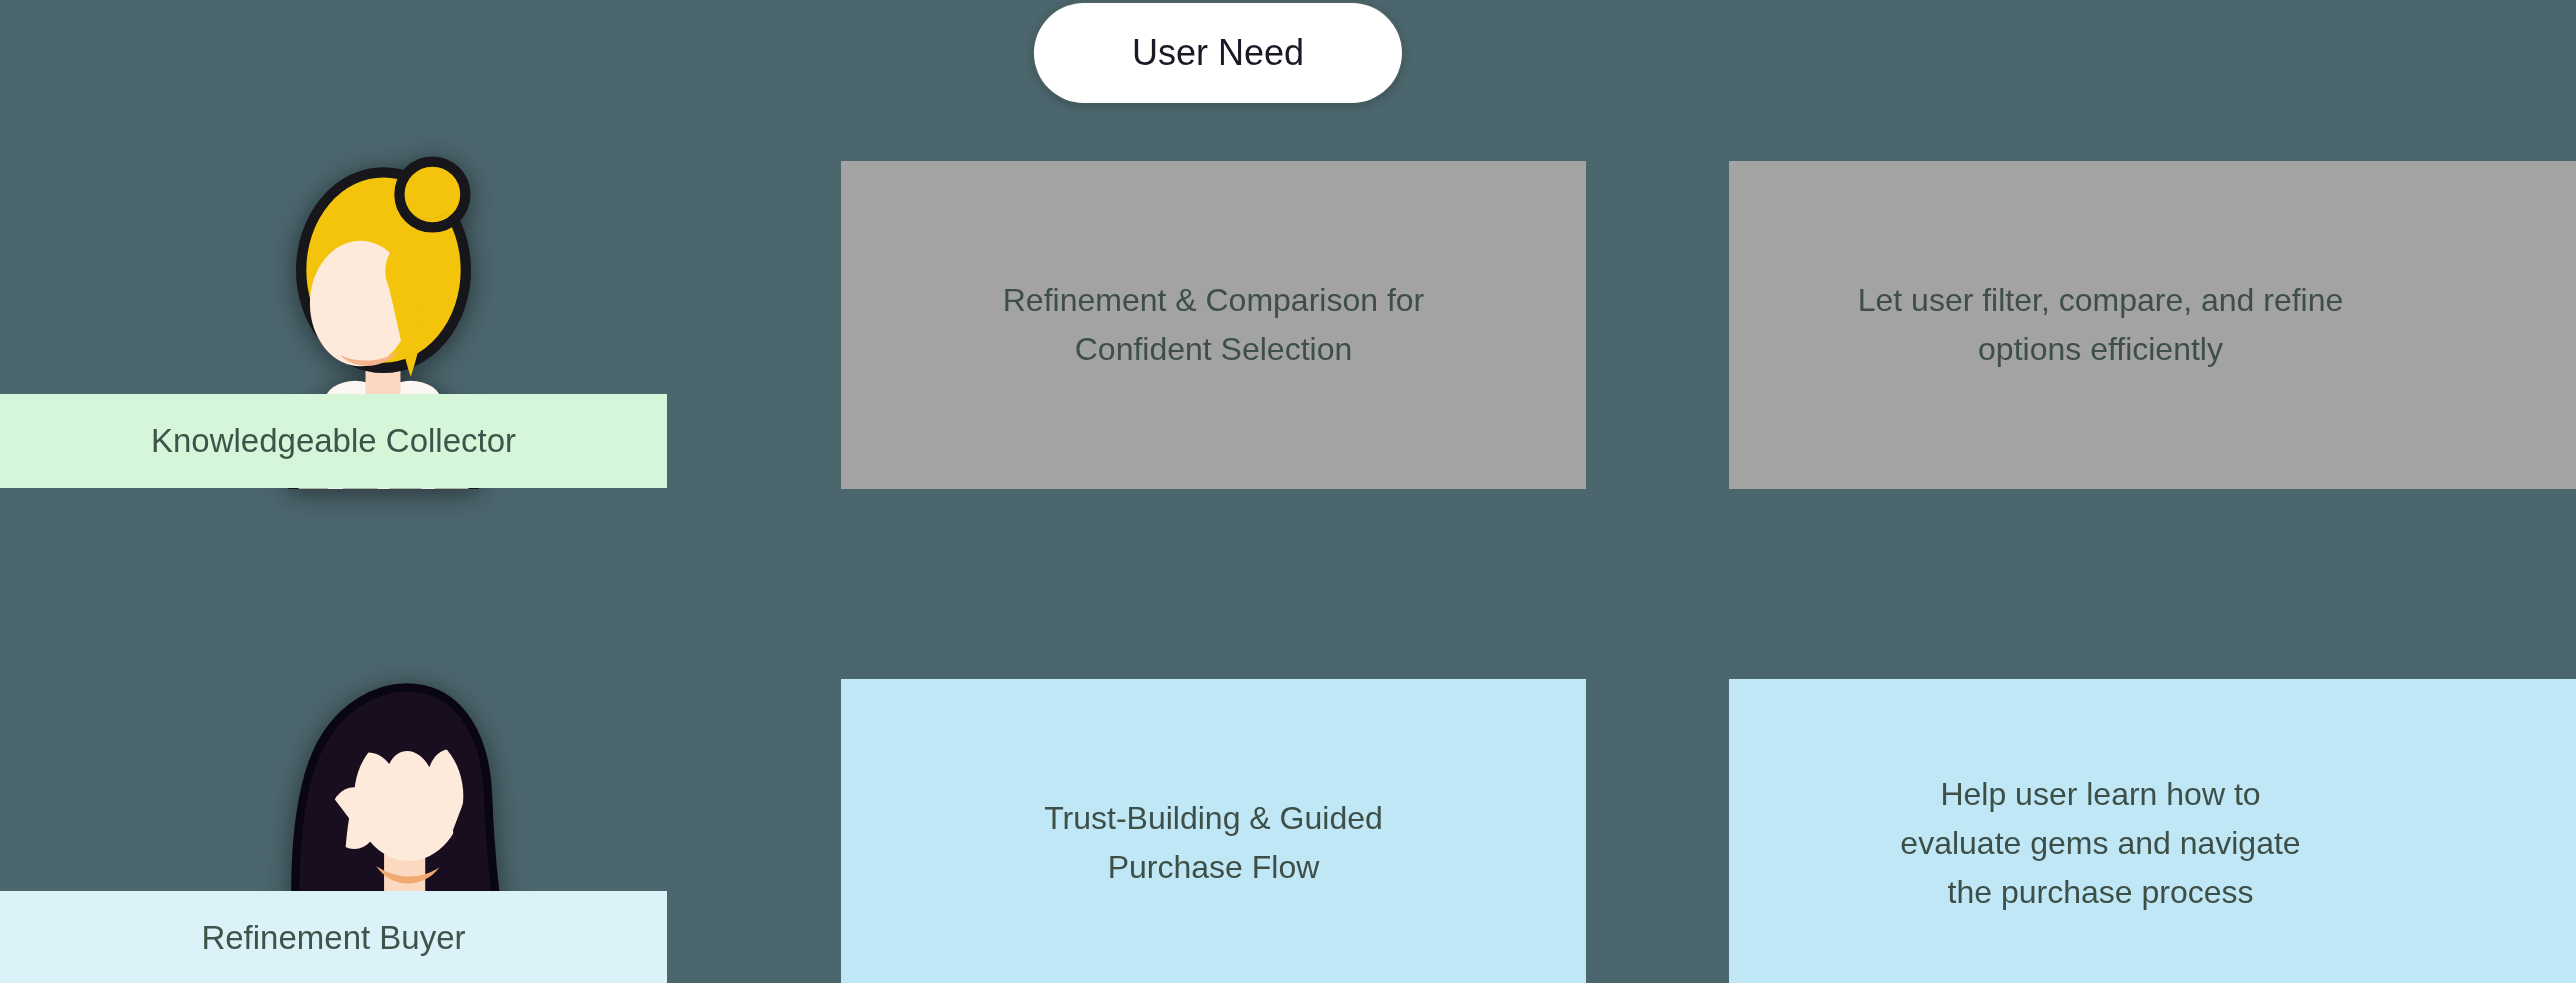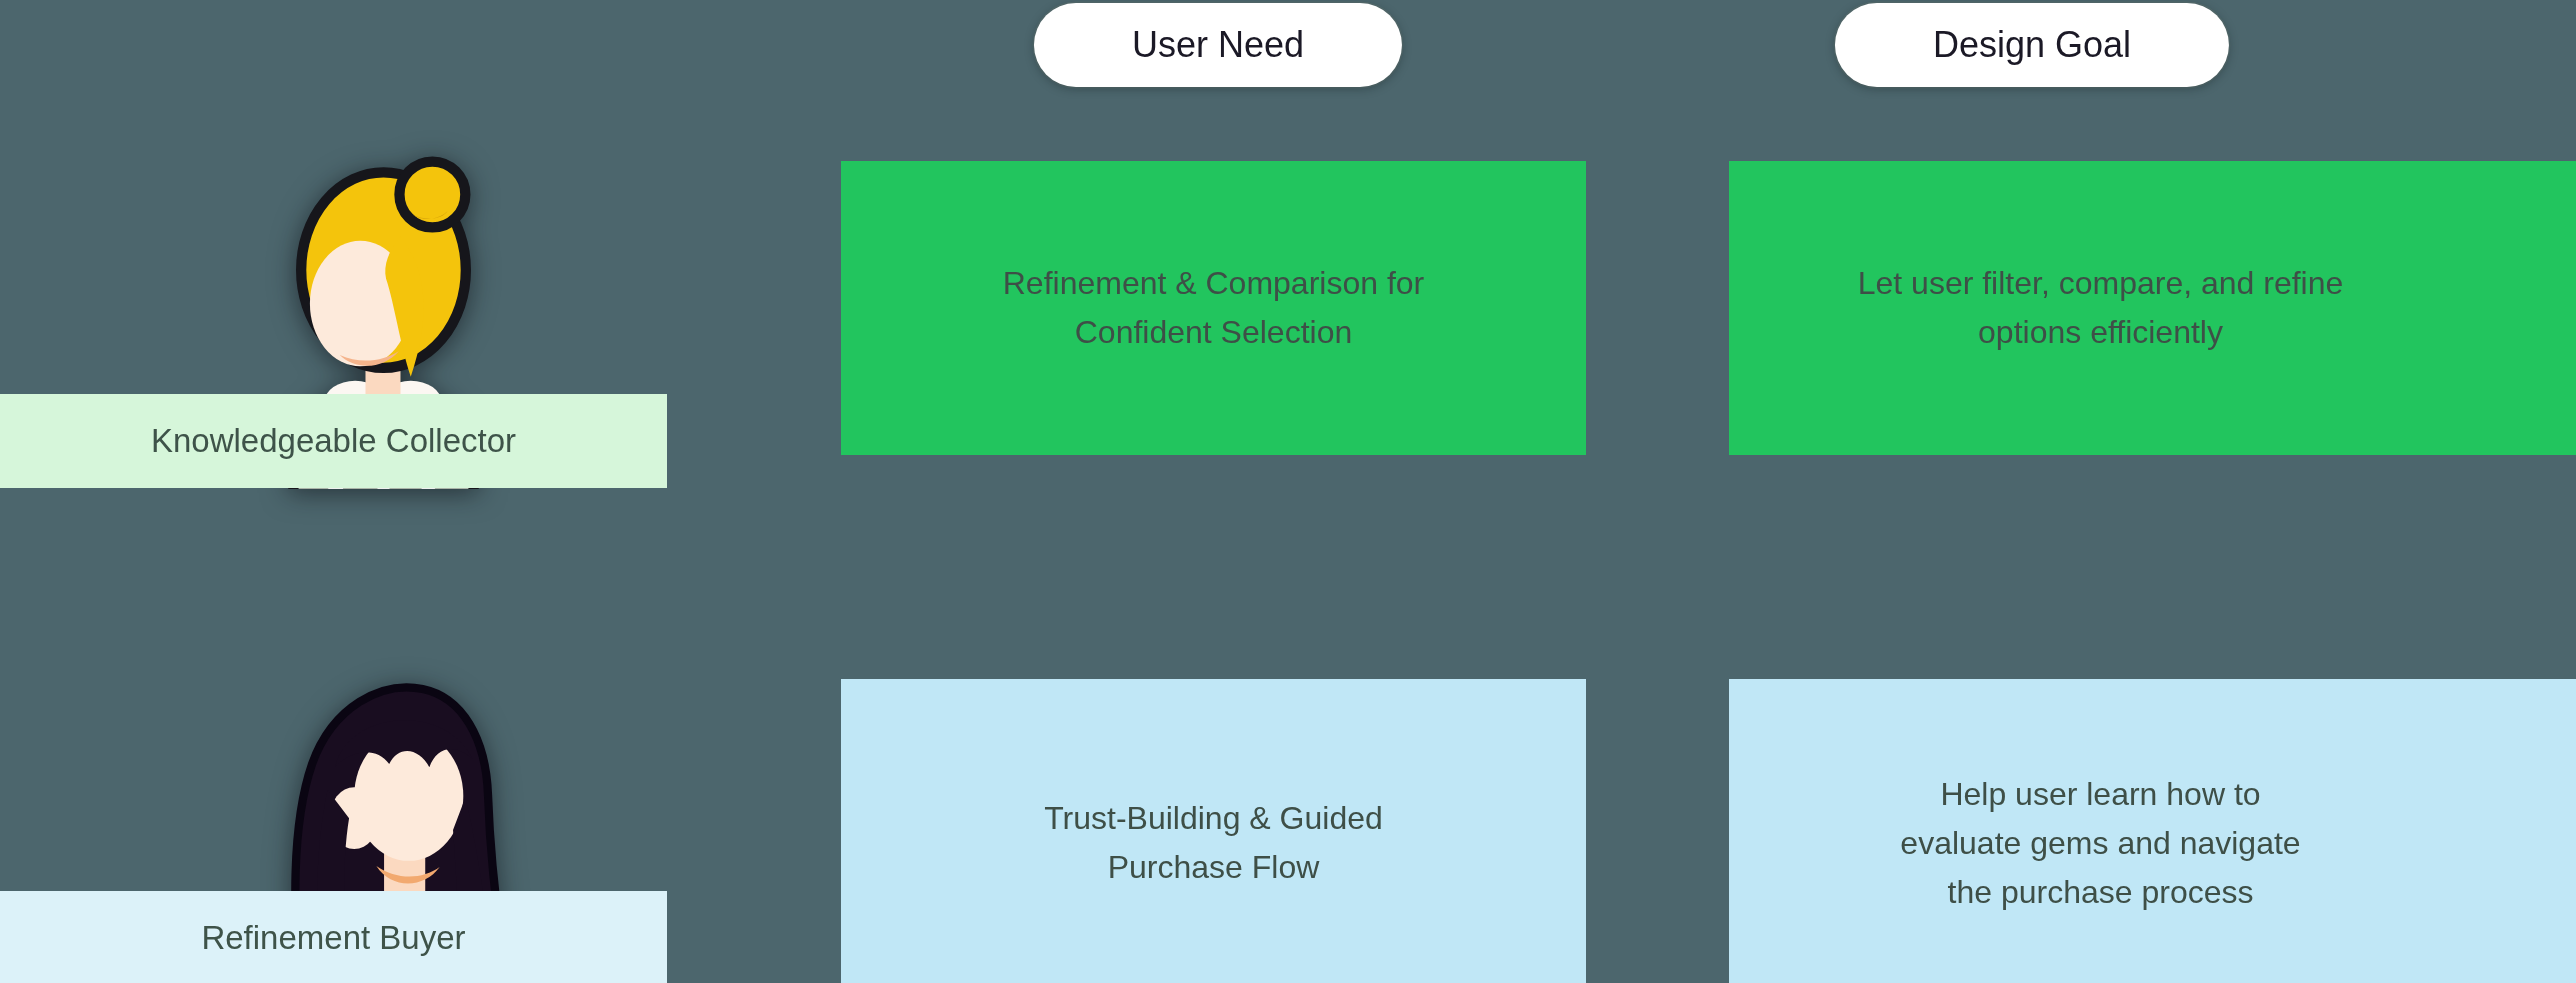--- a/index.html
+++ b/index.html
@@ -17,42 +17,42 @@
   .pill {
     position: absolute;
     top: 3.1px;
     height: 76px;
     transform: translateX(-50%);
     background: #ffffff;
     border-radius: 103px;
     display: flex;
     align-items: center;
     justify-content: center;
-    padding: 4px 98px;
+    padding: 12px 98px;
     font-size: 36px;
     font-weight: 500;
     color: #1b1926;
     box-shadow: 0 2.1px 9.3px rgba(15, 25, 28, 0.35), 0 0 0 1.5px rgba(120, 135, 125, 0.25);
     white-space: nowrap;
   }
   .pill-1 { left: 1218px; }
   .pill-2 { left: 2032px; }
 
   
   .cell {
     position: absolute;
     display: flex;
     align-items: center;
     justify-content: center;
     text-align: center;
     color: #3e4f47;
     font-size: 32px;
     line-height: 49px;
   }
-  .row-1 .cell { top: 161px; height: 294px; background: #22c55e; }
+  .row-1 .cell { top: 161px; height: 328px; background: #a3a3a3; }
   .row-2 .cell { top: 679px; height: 328px; background: #c0e7f6; }
 
   .cell.col-1 { left: 841px; width: 745px; }
   .cell.col-2 { left: 1729px; width: 743px; }
   .cell.col-3 { left: 2465px; width: 742px; }
 
   .cell-text { white-space: pre-line; }
 
   .cell.features { justify-content: flex-start; text-align: left; }
   .features ul {
@@ -86,23 +86,20 @@
   .avatar-1 { left: 278px; top: 149px; }
   .avatar-2 { left: 276px; top: 666px; }
 </style>
 </head>
 <body>
 
 <div class="canvas">
 
   <div class="pill pill-1">
     <span>User Need</span>
-  </div>
-  <div class="pill pill-2">
-    <span>Design Goal</span>
   </div>
 
   <div class="row-1">
 
     <svg class="avatar avatar-1" width="211" height="340" viewBox="0 0 410 660" aria-hidden="true">
 
       <path d="M30,670 L30,635 C30,515 95,465 205,465 C315,465 380,515 380,635 L380,670 Z" fill="#dcead8" stroke="#16161b" stroke-width="20" stroke-linejoin="round"></path>
 
       <g fill="rgba(255,255,255,0.8)">
         <circle cx="90" cy="535" r="15"></circle>

